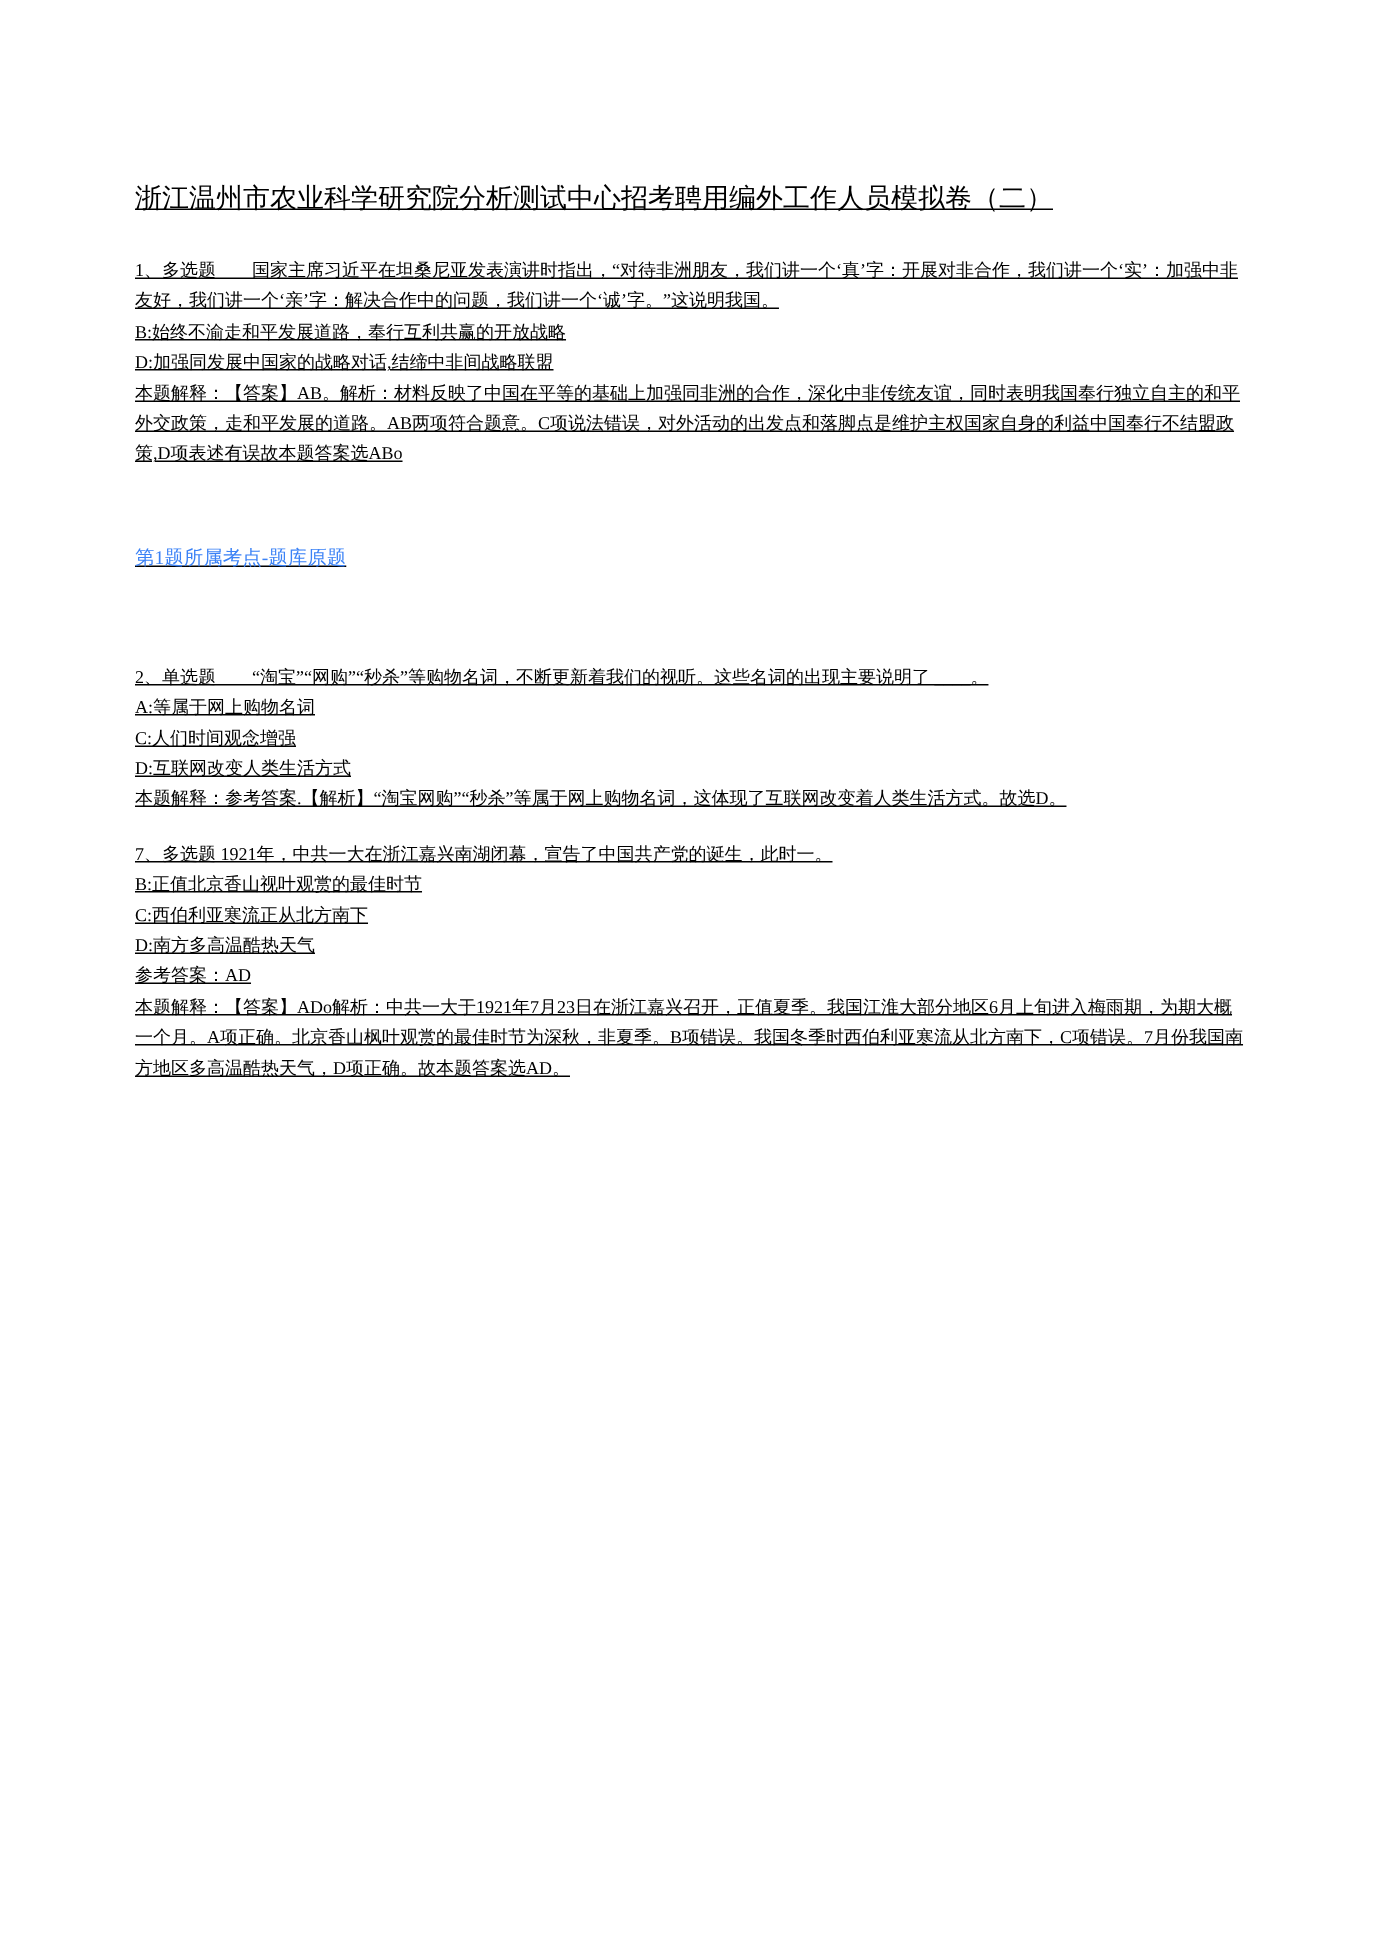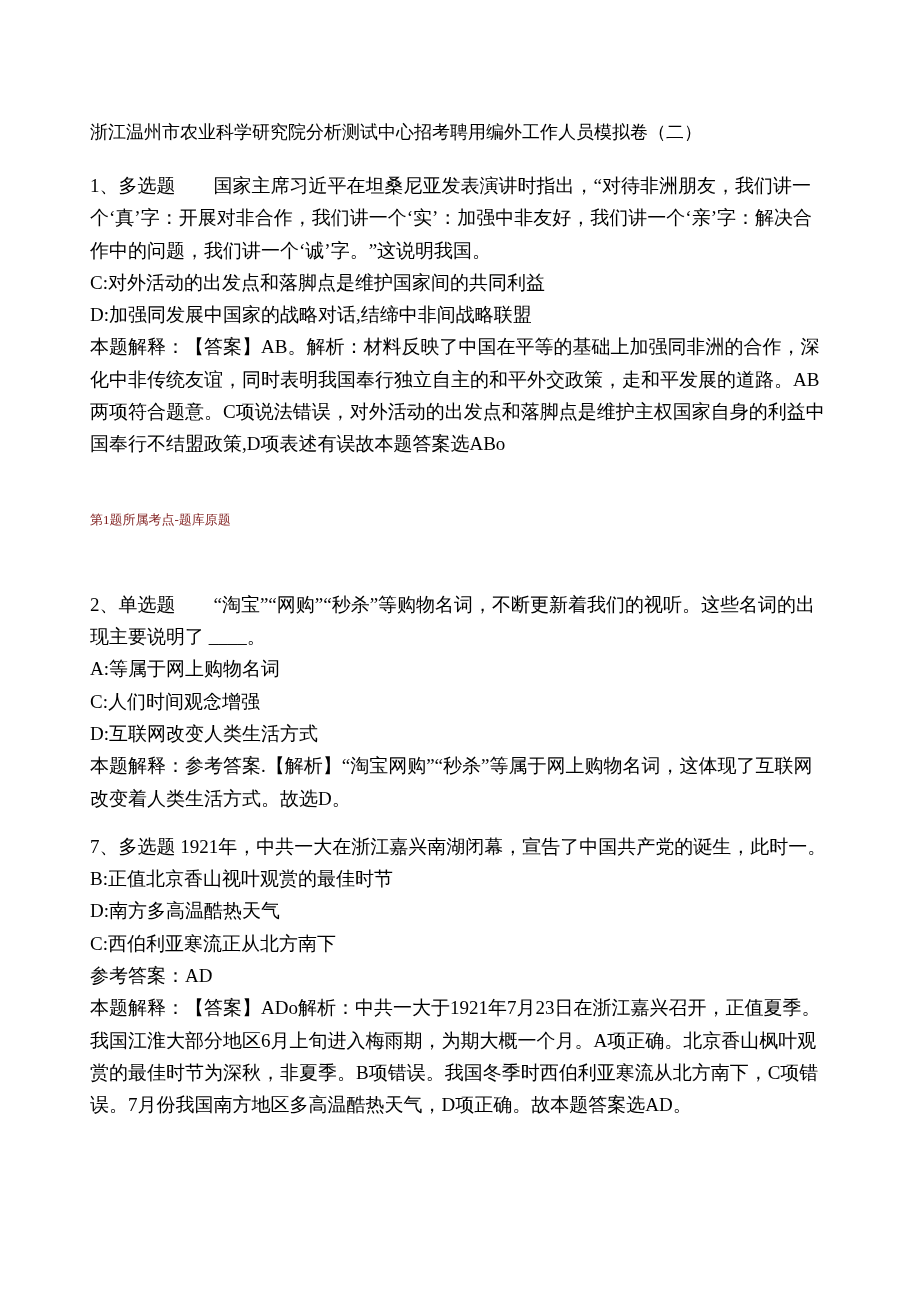--- a/index.html
+++ b/index.html
@@ -5,72 +5,73 @@
   body {
     margin: 0;
     padding: 0;
     background: #ffffff;
     font-family: "SimSun", "宋体", serif;
     width: 920px;
   }
   .page {
     padding: 120px 90px 60px 90px;
     box-sizing: border-box;
+    text-decoration: underline;
   }
   .title {
     font-size: 18px;
     font-weight: normal;
     color: #000;
     margin-bottom: 26px;
     font-family: "SimSun", "宋体", serif;
   }
   .question-block {
-    font-size: 19px;
+    font-size: 12px;
     line-height: 1.7;
     color: #000;
     margin-bottom: 16px;
   }
   .question-block p {
     margin: 0;
   }
   .source-note {
     font-size: 13px;
     line-height: 1.7;
-    color: #7f1d1d;
+    color: #3b82f6;
     margin-top: 48px;
     margin-bottom: 58px;
   }
   .option-line {
     margin: 0;
   }
 </style>
 </head>
 <body>
 
 <div class="page">
   <div class="title">浙江温州市农业科学研究院分析测试中心招考聘用编外工作人员模拟卷（二）</div>
 
   <div class="question-block">
     <p>1、多选题　　国家主席习近平在坦桑尼亚发表演讲时指出，“对待非洲朋友，我们讲一个‘真’字：开展对非合作，我们讲一个‘实’：加强中非友好，我们讲一个‘亲’字：解决合作中的问题，我们讲一个‘诚’字。”这说明我国。</p>
-    <p class="option-line">C:对外活动的出发点和落脚点是维护国家间的共同利益</p>
+    <p class="option-line">B:始终不渝走和平发展道路，奉行互利共赢的开放战略</p>
     <p class="option-line">D:加强同发展中国家的战略对话,结缔中非间战略联盟</p>
     <p>本题解释：【答案】AB。解析：材料反映了中国在平等的基础上加强同非洲的合作，深化中非传统友谊，同时表明我国奉行独立自主的和平外交政策，走和平发展的道路。AB两项符合题意。C项说法错误，对外活动的出发点和落脚点是维护主权国家自身的利益中国奉行不结盟政策,D项表述有误故本题答案选ABo</p>
   </div>
   <div class="source-note">第1题所属考点-题库原题</div>
 
   <div class="question-block">
     <p>2、单选题　　“淘宝”“网购”“秒杀”等购物名词，不断更新着我们的视听。这些名词的出现主要说明了 ____。</p>
     <p class="option-line">A:等属于网上购物名词</p>
     <p class="option-line">C:人们时间观念增强</p>
     <p class="option-line">D:互联网改变人类生活方式</p>
     <p>本题解释：参考答案.【解析】“淘宝网购”“秒杀”等属于网上购物名词，这体现了互联网改变着人类生活方式。故选D。</p>
   </div>
 
   <div class="question-block">
     <p>7、多选题 1921年，中共一大在浙江嘉兴南湖闭幕，宣告了中国共产党的诞生，此时一。</p>
     <p class="option-line">B:正值北京香山视叶观赏的最佳时节</p>
+    <p class="option-line">C:西伯利亚寒流正从北方南下</p>
     <p class="option-line">D:南方多高温酷热天气</p>
-    <p class="option-line">C:西伯利亚寒流正从北方南下</p>
     <p>参考答案：AD</p>
     <p>本题解释：【答案】ADo解析：中共一大于1921年7月23日在浙江嘉兴召开，正值夏季。我国江淮大部分地区6月上旬进入梅雨期，为期大概一个月。A项正确。北京香山枫叶观赏的最佳时节为深秋，非夏季。B项错误。我国冬季时西伯利亚寒流从北方南下，C项错误。7月份我国南方地区多高温酷热天气，D项正确。故本题答案选AD。</p>
   </div>
 
 </div>
 
 </body></html>

